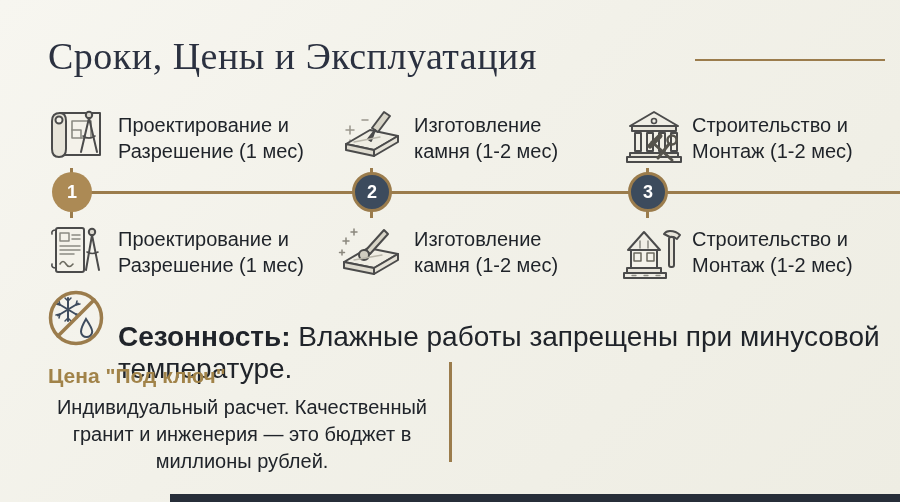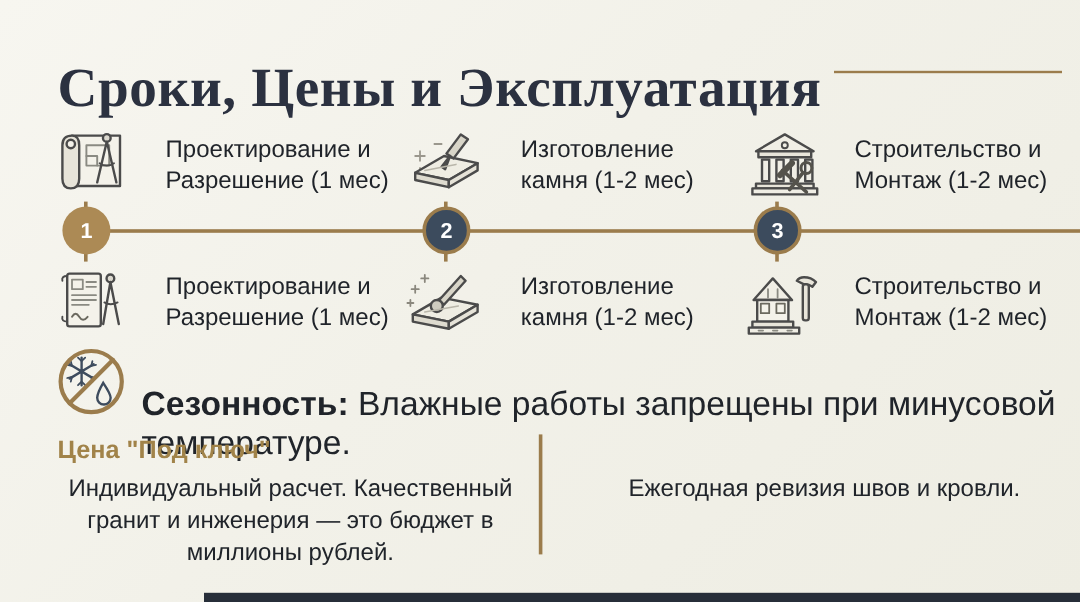--- a/index.html
+++ b/index.html
@@ -5,43 +5,43 @@
   html,body{margin:0;padding:0;}
   .slide{
     position:relative;
     width:900px;height:502px;
     background:linear-gradient(135deg,#f7f6f0 0%,#f2f1e9 45%,#eeede3 100%);
     font-family:"Liberation Sans",sans-serif;
     color:#20242a;
     overflow:hidden;
   }
   .title{
-    position:absolute;left:48px;top:46px;
+    position:absolute;left:48px;top:34px;
     font-family:"Liberation Serif","DejaVu Serif",serif;
-    font-weight:700;font-size:46px;letter-spacing:.5px;
+    font-weight:400;font-size:38px;letter-spacing:.5px;
     color:#2b3140;
   }
   .title-rule{
     position:absolute;left:695px;top:59px;width:190px;height:2px;
     background:#9b7c4c;
   }
   
   .tl-line{position:absolute;left:72px;top:191px;width:828px;height:3px;background:#9b7c4c;}
   .tl-tick{position:absolute;width:3px;top:168px;height:50px;background:#9b7c4c;}
   .tl-circle{
     position:absolute;top:172px;width:40px;height:40px;border-radius:50%;
     display:flex;align-items:center;justify-content:center;
     color:#fff;font-weight:700;font-size:18px;
   }
   .tl-circle.solid{background:#ac8a55;}
   .tl-circle.ring{background:#3c4b5d;border:3px solid #9b7c4c;width:34px;height:34px;}
   
   .step-icon{position:absolute;}
   .step-label{
-    position:absolute;font-size:20px;line-height:26px;color:#1f2329;margin-left:20px;
+    position:absolute;font-size:20px;line-height:26px;color:#1f2329;
   }
   .season-row{position:absolute;left:118px;top:321px;font-size:28px;}
   .season-label{font-weight:700;}
   .col-heading{
     position:absolute;top:364px;font-size:21px;font-weight:700;color:#a18349;
   }
   .col-body{
     position:absolute;top:394px;font-size:20px;line-height:27px;color:#20242a;text-align:center;
   }
   .col-divider{position:absolute;left:449px;top:362px;width:3px;height:100px;background:#9b7c4c;}
@@ -209,17 +209,16 @@
     <span class="season-label">Сезонность:</span>
     <span>Влажные работы запрещены при минусовой температуре.</span>
   </div>
 
   <div class="col-heading" style="left:48px">Цена "Под ключ"</div>
   <div class="col-body" style="left:48px;width:388px">Индивидуальный расчет. Качественный гранит и инженерия — это бюджет в миллионы рублей.</div>
 
   <div class="col-divider"></div>
 
   <div class="col-body" style="left:487px;width:400px">
-    <div>Ежегодная ревизия швов и кровли.</div>
   </div>
 
   <div class="footer-bar"></div>
 </div>
 
 </body></html>

